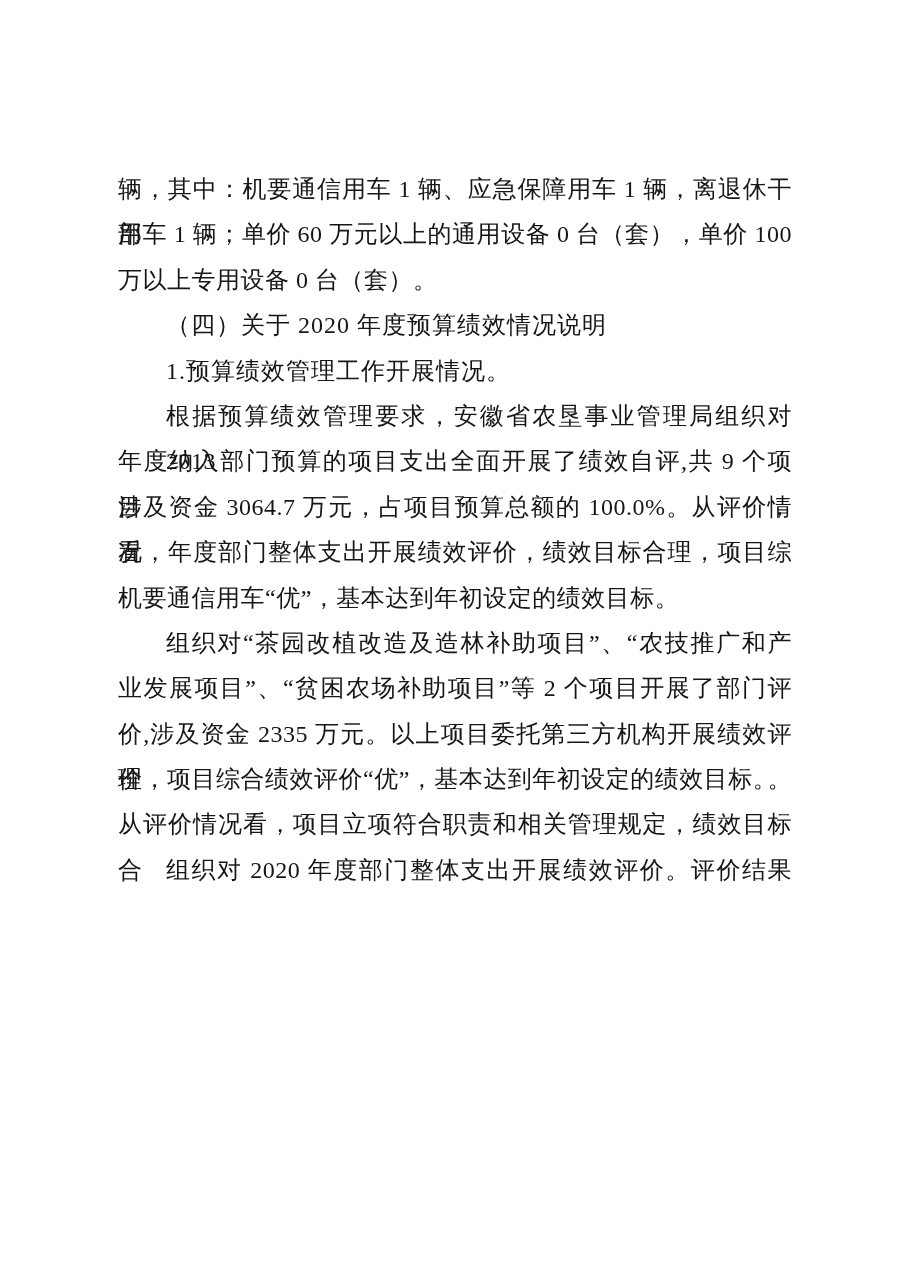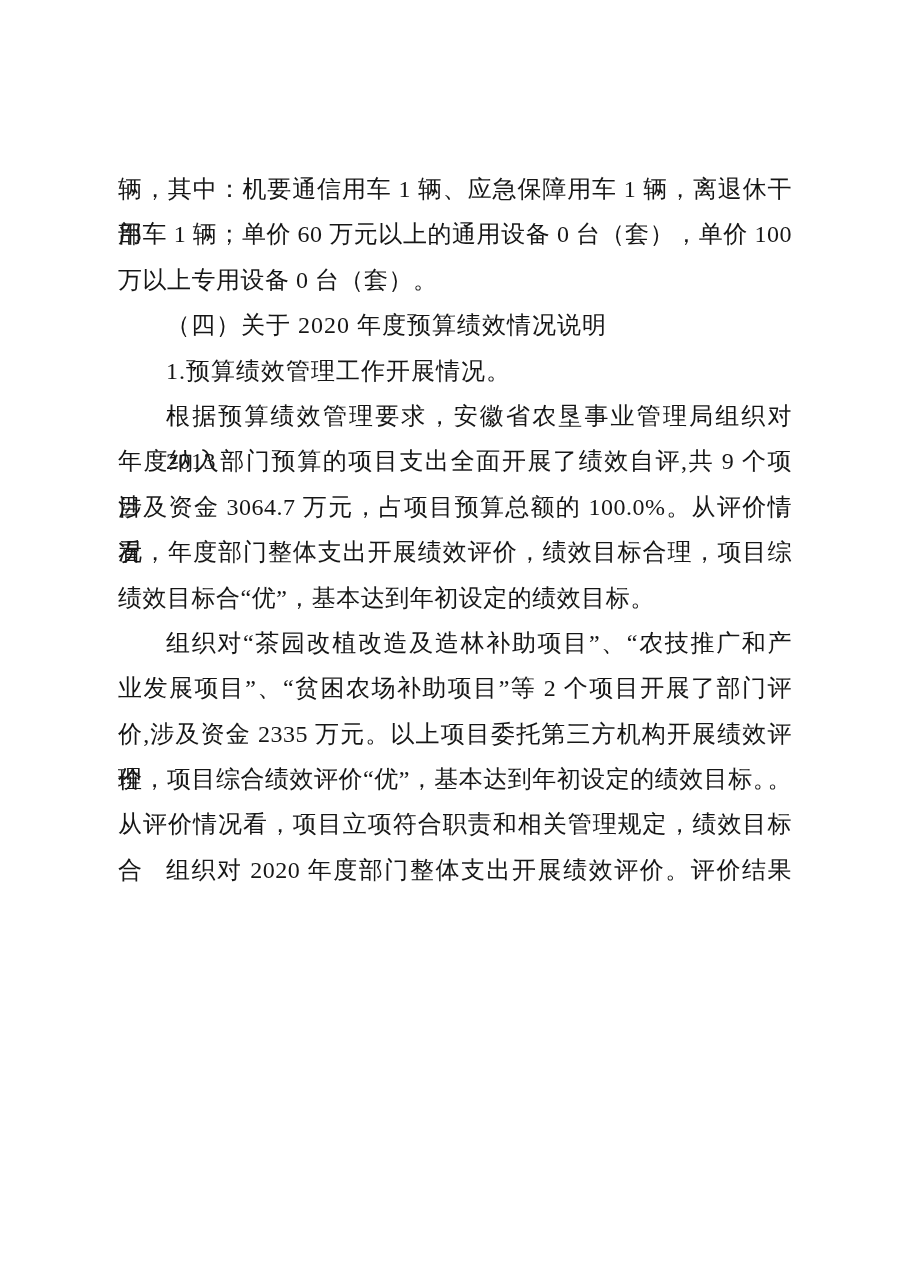--- a/index.html
+++ b/index.html
@@ -83,21 +83,21 @@
   <div class="doc" id="doc-body">
       <div class="line fill">辆，其中：机要通信用车 1 辆、应急保障用车 1 辆，离退休干部</div>
       <div class="line fill">用车 1 辆；单价 60 万元以上的通用设备 0 台（套），单价 100</div>
       <div class="line">万以上专用设备 0 台（套）。</div>
       <div class="line bold indent">（四）关于 2020 年度预算绩效情况说明</div>
       <div class="line bold indent">1.预算绩效管理工作开展情况。</div>
       <div class="line indent fill">根据预算绩效管理要求，安徽省农垦事业管理局组织对 2013</div>
       <div class="line fill">年度纳入部门预算的项目支出全面开展了绩效自评,共 9 个项目，</div>
       <div class="line fill">涉及资金 3064.7 万元，占项目预算总额的 100.0%。从评价情况</div>
       <div class="line fill">看，年度部门整体支出开展绩效评价，绩效目标合理，项目综</div>
-      <div class="line">绩效目标合“优”，基本达到年初设定的绩效目标。</div>
+      <div class="line">机要通信用车“优”，基本达到年初设定的绩效目标。</div>
       <div class="line indent fill">组织对“茶园改植改造及造林补助项目”、“农技推广和产</div>
       <div class="line fill">业发展项目”、“贫困农场补助项目”等 2 个项目开展了部门评</div>
       <div class="line fill">价,涉及资金 2335 万元。以上项目委托第三方机构开展绩效评价。</div>
       <div class="line">理，项目综合绩效评价“优”，基本达到年初设定的绩效目标。</div>
       <div class="line fill">从评价情况看，项目立项符合职责和相关管理规定，绩效目标合</div>
       <div class="line indent fill">组织对 2020 年度部门整体支出开展绩效评价。评价结果显</div>
       <div class="line fill">示，2020 年度预算编制、预算执行工作完成情况较好，严格控制</div>
       <div class="line fill">三公经费，按三公经费管理办法列支费用，且保证费用零增长。</div>
       <div class="line fill">根据国家及财政相关制度及时更新局机关差旅费报销、办公费报</div>
       <div class="line fill">销等制度，局领导带头厉行节约，严格按照制度列支日常经费。</div>

